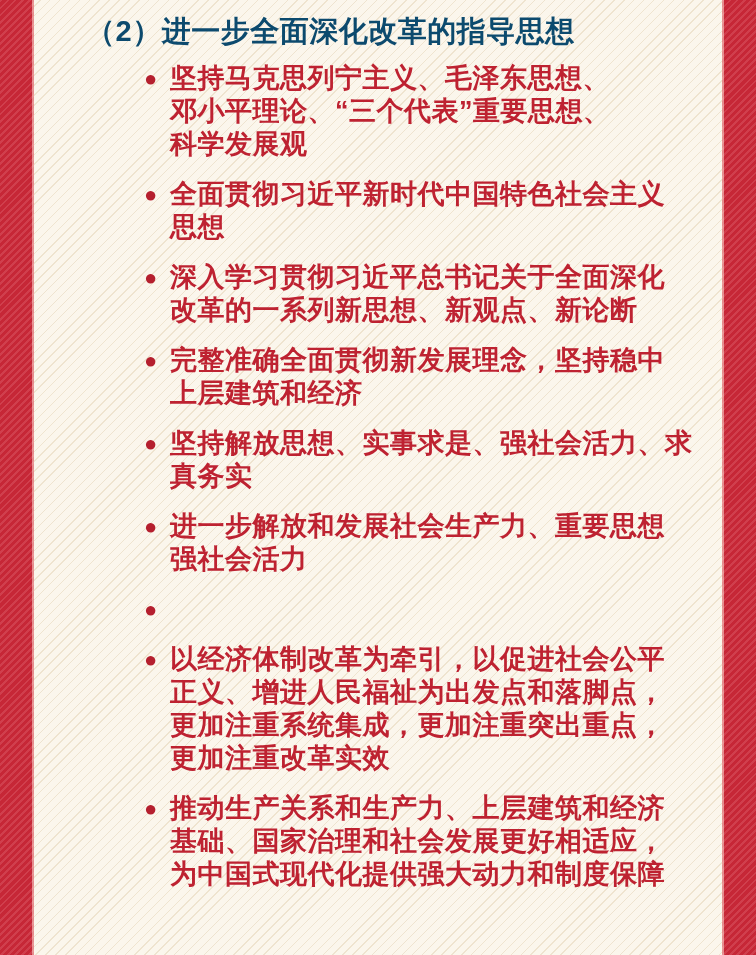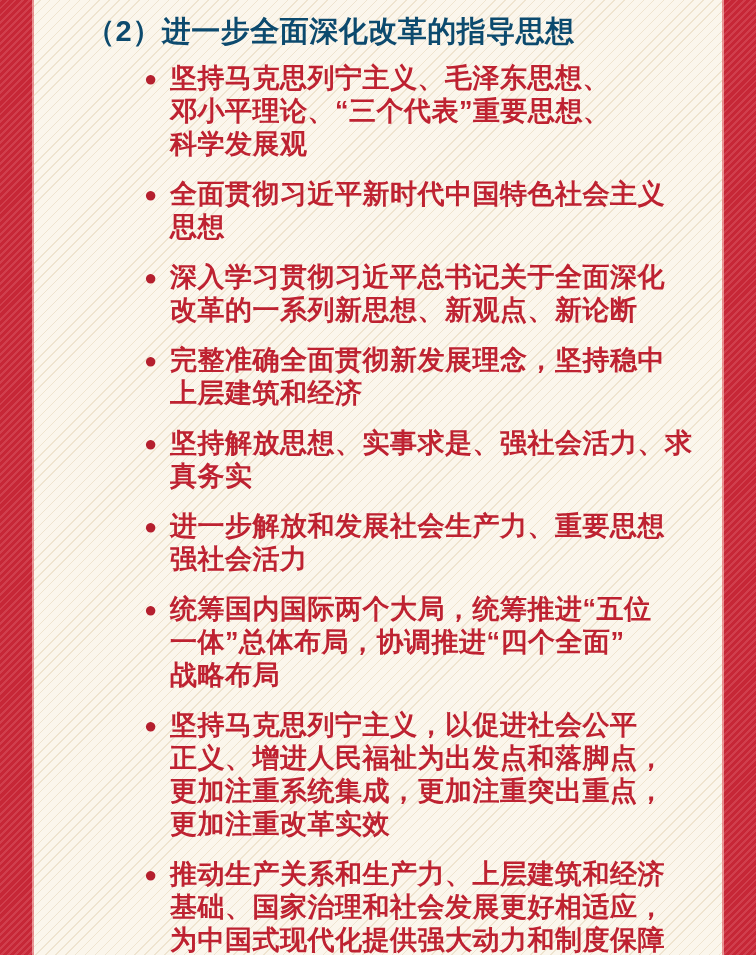--- a/index.html
+++ b/index.html
@@ -134,28 +134,25 @@
     </div>
 
     <div class="item">
       <span class="bullet">●</span>
       <span class="txt">进一步解放和发展社会生产力、重要思想
 强社会活力</span>
     </div>
 
     <div class="item">
       <span class="bullet">●</span>
-      <span class="txt">统筹国内国际两个大局，统筹推进“五位
-一体”总体布局，协调推进“四个全面”
-战略布局</span>
     </div>
 
     <div class="item">
       <span class="bullet">●</span>
-      <span class="txt">坚持马克思列宁主义，以促进社会公平
+      <span class="txt">以经济体制改革为牵引，以促进社会公平
 正义、增进人民福祉为出发点和落脚点，
 更加注重系统集成，更加注重突出重点，
 更加注重改革实效</span>
     </div>
 
     <div class="item">
       <span class="bullet">●</span>
       <span class="txt">推动生产关系和生产力、上层建筑和经济
 基础、国家治理和社会发展更好相适应，
 为中国式现代化提供强大动力和制度保障</span>

